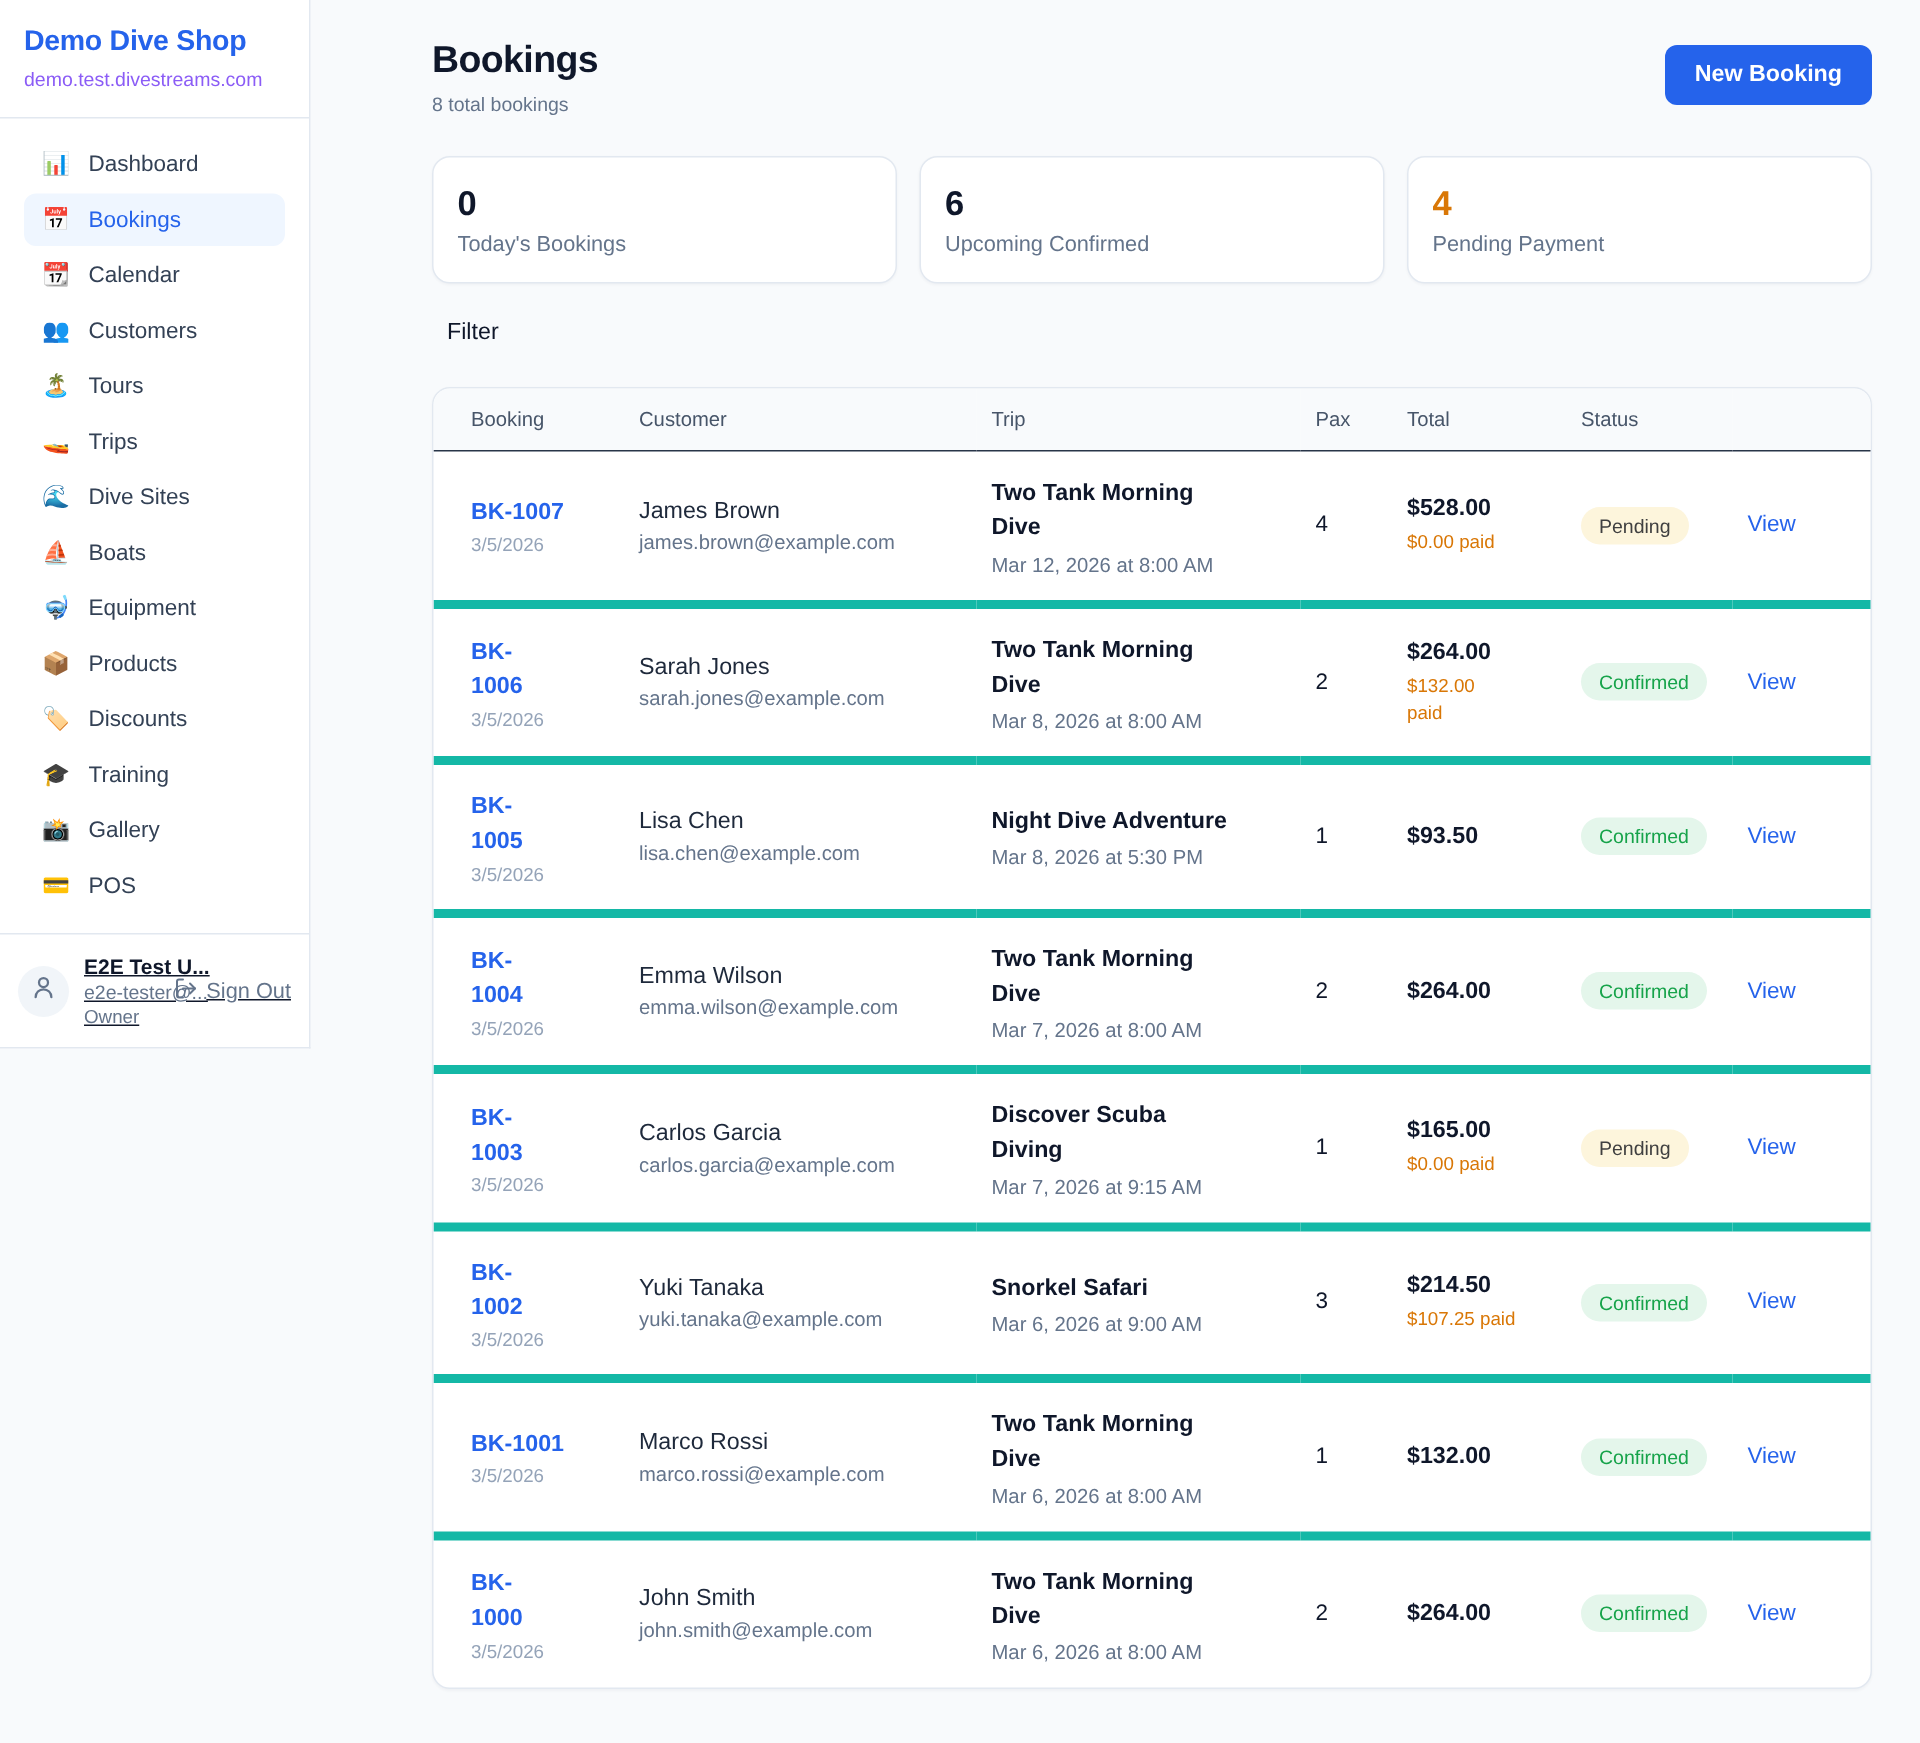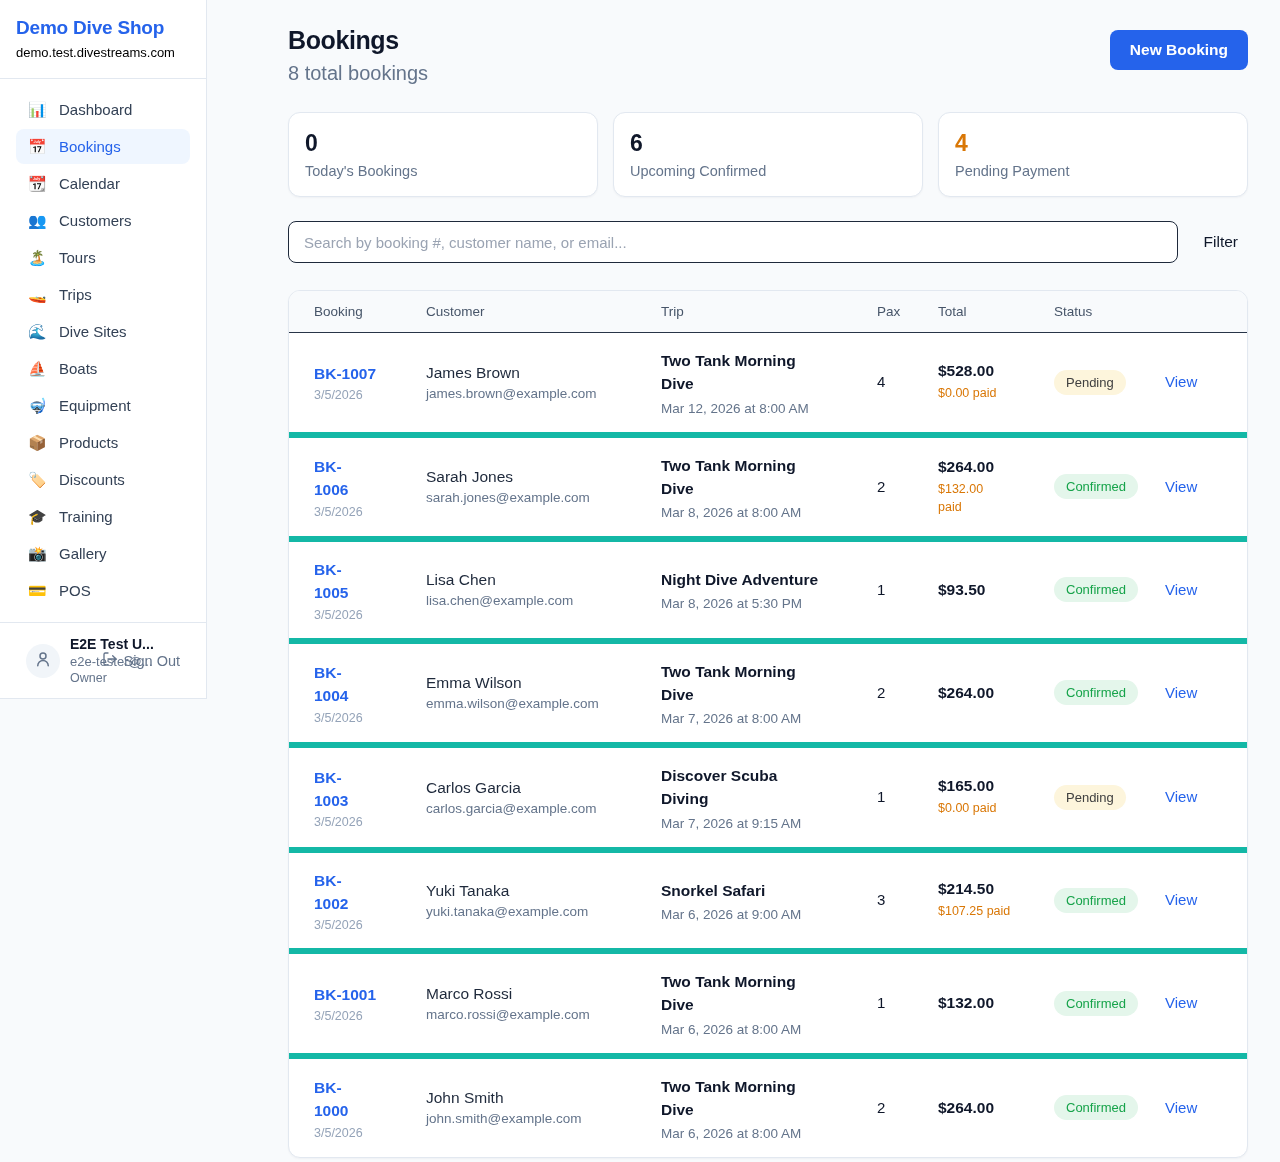--- a/index.html
+++ b/index.html
@@ -8,52 +8,52 @@
     font-family:"Liberation Sans","DejaVu Sans",sans-serif;
     background:#f8fafc; color:#0f172a; overflow:hidden; position:relative;
   }
   
   .sidebar {
     position:absolute; top:0; left:0; width:207px; background:#ffffff;
     border-right:1px solid #e2e8f0; border-bottom:1px solid #e2e8f0;
   }
   .brand { padding:17px 16px 18px; }
   .brand-name { color:#2563eb; font-size:19px; font-weight:700; letter-spacing:-0.2px; }
-  .brand-domain { color:#000000; font-size:13px; margin-top:6px; }
+  .brand-domain { color:#8b5cf6; font-size:13px; margin-top:6px; }
   .sidebar-divider { border-top:1px solid #e2e8f0; }
   .nav { padding:13px 16px 12px; }
   .nav-item {
     display:flex; align-items:center; gap:13px; padding:9px 12px;
     margin-bottom:2px; border-radius:8px; font-size:15px; color:#334155;
     cursor:pointer;
   }
   .nav-item.active { background:#eff6ff; color:#2563eb; }
   .nav-icon { width:18px; font-size:15px; line-height:1; text-align:center; }
   .user-box {
-    border-top:1px solid #e2e8f0; padding:13px 26px; display:flex;
-    align-items:center; gap:10px;
+    border-top:1px solid #e2e8f0; padding:13px 12px; display:flex;
+    align-items:center; gap:10px;text-decoration:underline;
   }
   .avatar {
     width:34px; height:34px; border-radius:50%; background:#f1f5f9;
     display:flex; align-items:center; justify-content:center; flex:none;
   }
   .user-info { min-width:0; }
   .user-name { font-size:14px; font-weight:700; color:#0f172a; white-space:nowrap; }
   .user-email { font-size:13px; color:#64748b; margin-top:2px; white-space:nowrap; }
   .user-role { font-size:12.5px; color:#64748b; margin-top:2px; }
   .signout {
     margin-left:auto; display:flex; align-items:center; gap:6px;
     color:#64748b; font-size:14.5px; background:none; border:none;
     font-family:inherit; cursor:pointer; white-space:nowrap;
   }
   
   .main { position:absolute; left:256px; top:0; width:1024px; padding:26px 32px 0; }
   .page-header { display:flex; justify-content:space-between; align-items:flex-start; }
   .page-title { font-size:25px; font-weight:700; letter-spacing:-0.4px; color:#0f172a; }
-  .page-subtitle { font-size:20px; color:#64748b; margin-top:7px; }
+  .page-subtitle { font-size:13px; color:#64748b; margin-top:7px; }
   .btn-primary {
     background:#2563eb; color:#fff; border:none; border-radius:8px;
     padding:11px 20px; font-size:15.5px; font-weight:600; font-family:inherit;
     cursor:pointer; margin-top:4px;
   }
   
   .stats { display:flex; gap:15px; margin-top:27px; }
   .stat-card {
     flex:1; background:#fff; border:1px solid #e2e8f0; border-radius:12px;
     padding:17px 16px; box-shadow:0 1px 2px rgba(15,23,42,.04);
@@ -222,21 +222,20 @@
       <div class="stat-value" style="color: rgb(15, 23, 42);">6</div>
       <div class="stat-label">Upcoming Confirmed</div>
     </div>
       <div class="stat-card">
       <div class="stat-value" style="color: rgb(217, 119, 6);">4</div>
       <div class="stat-label">Pending Payment</div>
     </div>
     </div>
 
   <div class="filter-row">
-    <input class="search-input" type="text" placeholder="Search by booking #, customer name, or email..." style="">
     <button class="filter-btn">Filter</button>
   </div>
 
   <div class="table-card">
     <table>
       <colgroup>
         <col style="width:127px">
           <col style="width:235px">
           <col style="width:216px">
         <col style="width:61px">

